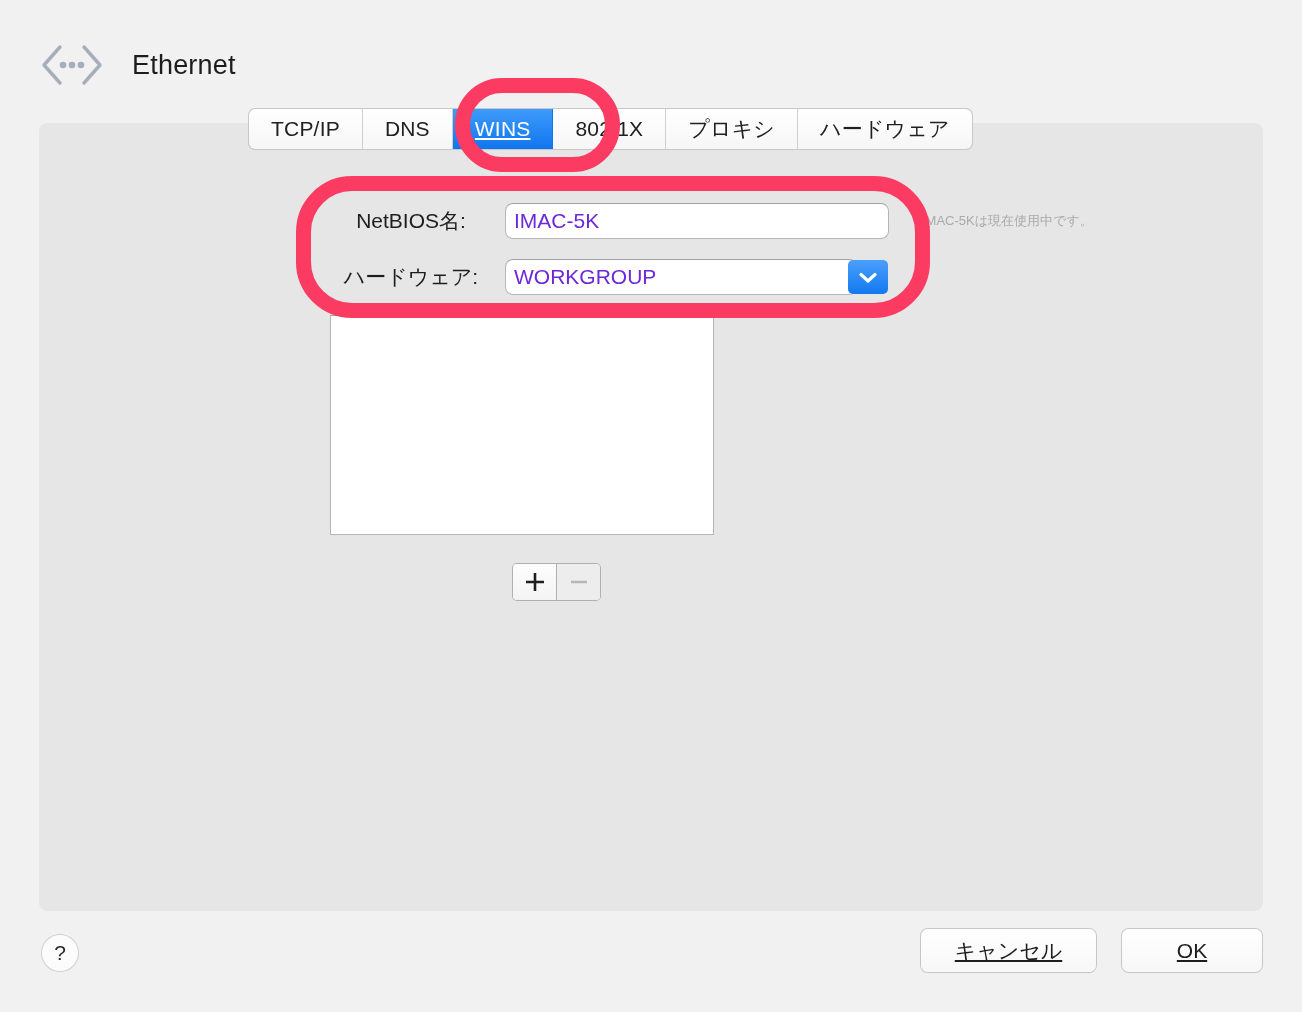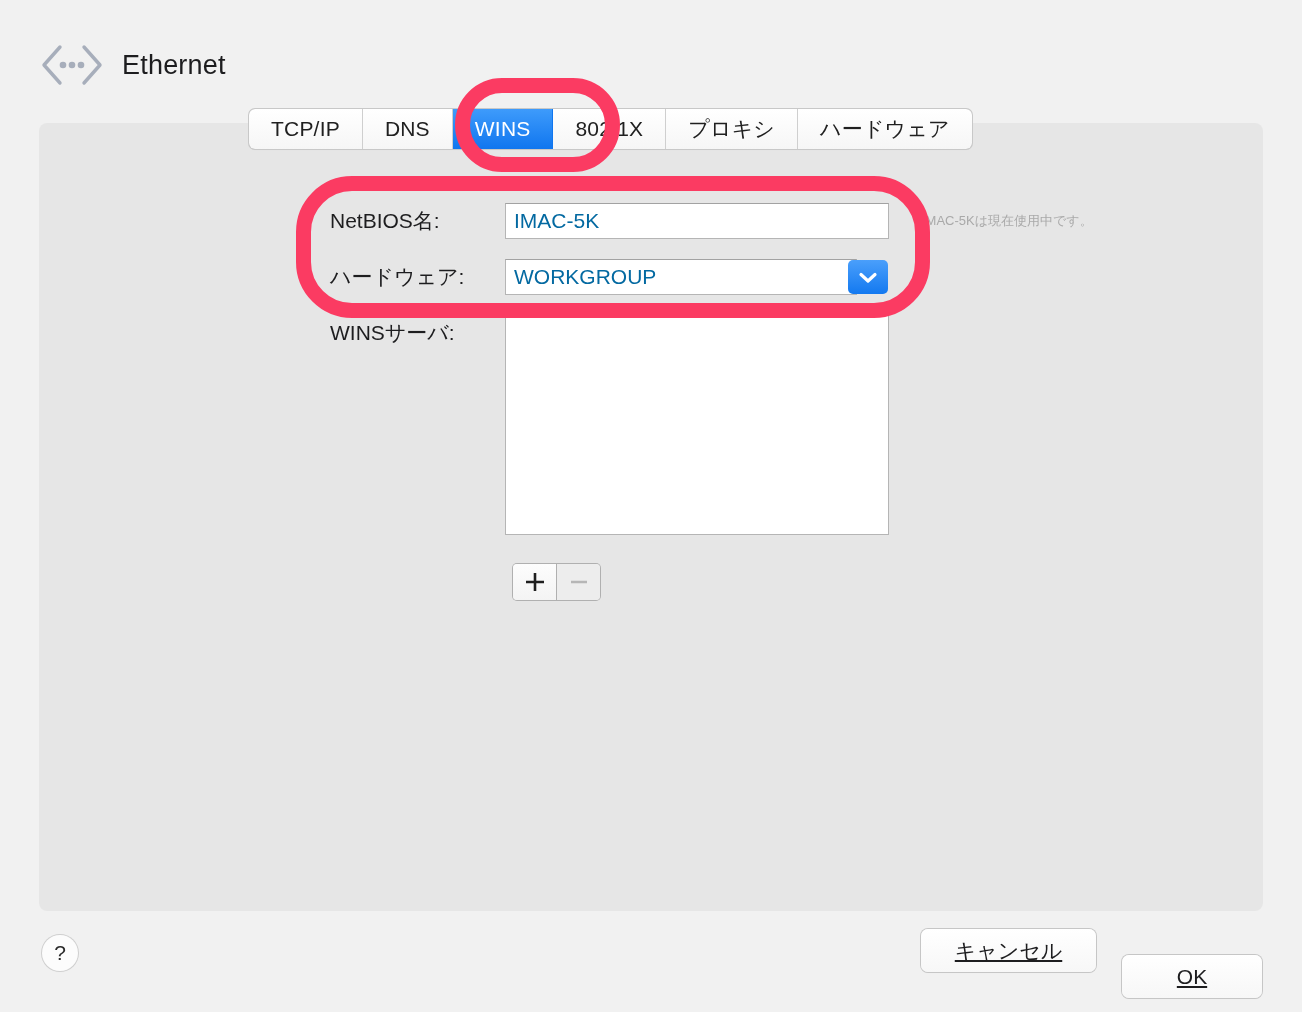--- a/index.html
+++ b/index.html
@@ -16,21 +16,21 @@
     position: relative;
   }
 
   
   .header {
     position: absolute;
     left: 40px;
     top: 42px;
     display: flex;
     align-items: center;
-    gap: 18px;
+    gap: 28px;
   }
   .eth-icon {
     width: 64px;
     height: 46px;
     display: block;
   }
   .header-title {
     font-size: 27px;
     color: #1d1d1f;
     letter-spacing: 0.2px;
@@ -72,61 +72,62 @@
     border-right: 1px solid #cfcfcf;
     white-space: nowrap;
     cursor: default;
     letter-spacing: 0.2px;
   }
   .tab:last-child { border-right: none; text-align: right; }
   .tab.selected {
     background: linear-gradient(#3e9bfb, #1076ef);
     color: #ffffff;
     border-right-color: #1076ef;
+    text-decoration: underline;
   }
 
   
   .form {
     position: absolute;
     left: 0;
     top: 0;
   }
   .row {
     position: absolute;
     display: flex;
     align-items: flex-start;
   }
   .row-netbios   { left: 330px; top: 203px; }
   .row-workgroup { left: 330px; top: 259px; }
   .row-wins      { left: 330px; top: 315px; }
 
   .field-label {
     width: 175px;
-    text-align: left;
+    text-align: center;
     font-size: 21px;
     color: #1d1d1f;
     line-height: 36px;
     white-space: nowrap;
     padding-right: 13px;
     box-sizing: border-box;
   }
 
   .text-field {
     width: 384px;
     height: 36px;
     box-sizing: border-box;
     background: #ffffff;
     border: 1px solid #b5b5b5;
     border-top-color: #a2a2a2;
     font-size: 21px;
-    color: #0369a1;
+    color: #6d28d9;
     padding: 0 8px;
     line-height: 34px;
     font-family: inherit;
-    border-radius: 0;
+    border-radius: 8px;
     outline: none;
   }
 
   .combo {
     position: relative;
     width: 384px;
     height: 36px;
   }
   .combo .text-field {
     width: 352px;
@@ -216,21 +217,21 @@
     display: flex;
     align-items: center;
     justify-content: center;
     font-size: 21px;
     color: #1d1d1f;
     cursor: default;
     white-space: nowrap;
     text-decoration: underline;
   }
   .btn-cancel { left: 921px; top: 929px; width: 175px; }
-  .btn-ok     { left: 1122px; top: 955px; width: 140px; }
+  .btn-ok     { left: 1122px; top: 929px; width: 140px; }
 
   
   .annot {
     position: absolute;
     border: 15px solid #fb3b62;
     pointer-events: none;
   }
   .annot-wins {
     left: 455px;
     top: 78px;
@@ -286,21 +287,20 @@
       <input class="text-field" type="text" value="WORKGROUP" style="">
       <div class="combo-arrow">
         <svg width="20" height="13" viewBox="0 0 20 13" xmlns="http://www.w3.org/2000/svg">
           <path d="M3 3.5 L10 10 L17 3.5" fill="none" stroke="#ffffff" stroke-width="3.2" stroke-linecap="round" stroke-linejoin="round"></path>
         </svg>
       </div>
     </div>
   </div>
 
   <div class="row row-wins">
-    <div class="field-label">WINSサーバ:</div>
     <div class="list-box"></div>
   </div>
 
   <div class="info-text">IMAC-5Kは現在使用中です。</div>
 </div>
 
 <div class="stepper">
   <div class="stepper-btn plus">
     <svg class="glyph-plus" width="22" height="22" viewBox="0 0 22 22" xmlns="http://www.w3.org/2000/svg">
       <path d="M11 2 V20 M2 11 H20" stroke="#1f1f1f" stroke-width="2.6" stroke-linecap="butt"></path>

